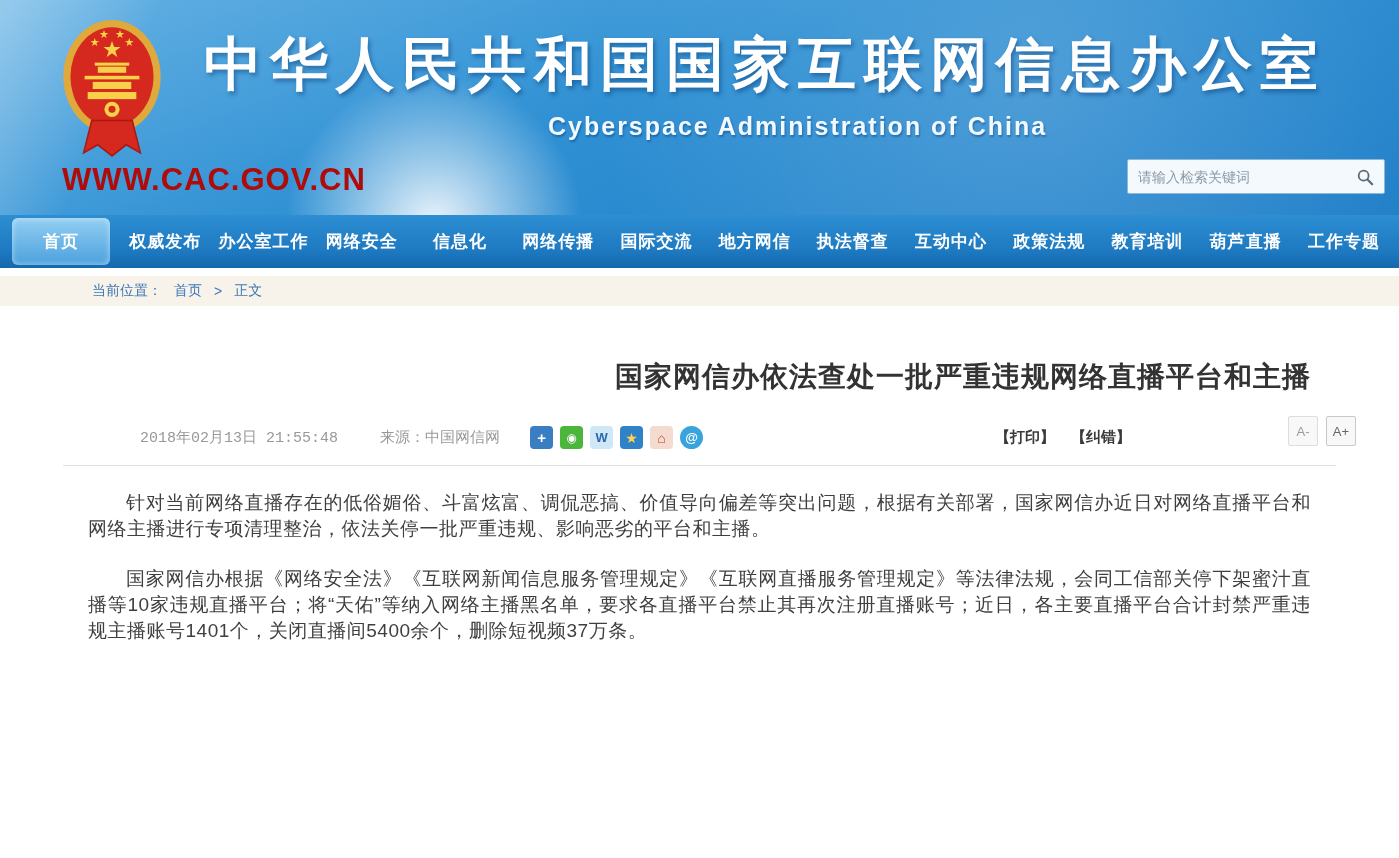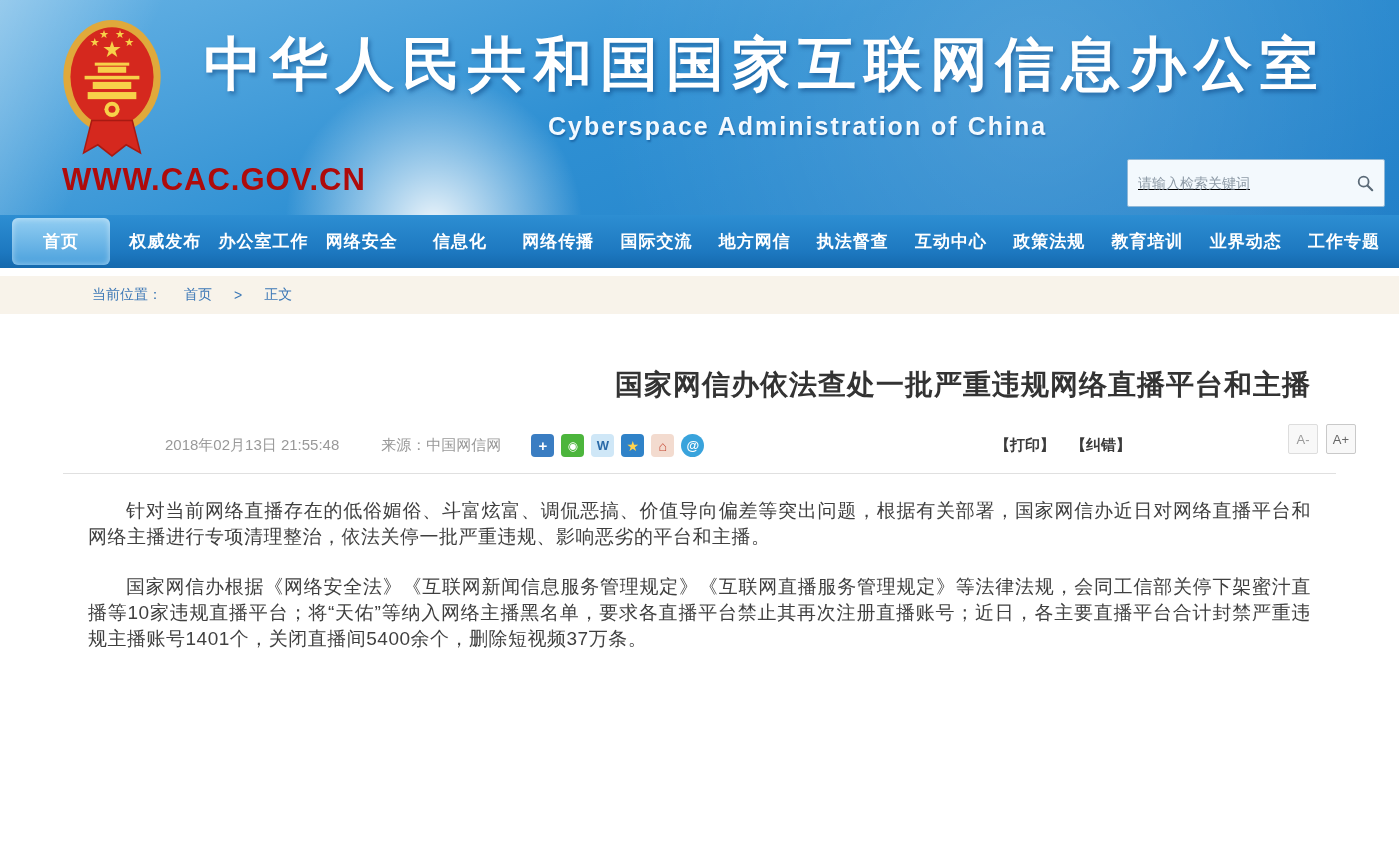--- a/index.html
+++ b/index.html
@@ -30,23 +30,23 @@
   .title-en {
     position: absolute; left: 548px; top: 112px;
     color: #f2f9ff; font-size: 25px; font-weight: bold; letter-spacing: 2px;
     text-shadow: 1px 2px 2px rgba(0,50,110,.4);
   }
   .site-url {
     position: absolute; left: 62px; top: 162px;
     color: #ae0b0b; font-size: 31px; font-weight: bold; letter-spacing: 1px;
   }
   .search-box {
-    position: absolute; right: 14px; top: 159px; width: 258px; height: 48px;
+    position: absolute; right: 14px; top: 159px; width: 258px; height: 35px;
     background: #f3f9fd; border: 1px solid #8fb8d8; border-radius: 2px;
-    display: flex; align-items: center; padding: 0 10px; text-decoration: underline;
+    display: flex; align-items: center; padding: 0 10px;
   }
   .search-input {
     flex: 1; border: none; background: transparent; outline: none;
     font-size: 14px; color: #333; font-family: inherit;
   }
   .search-input::placeholder { color: #8d9aa6; }
   .search-icon { width: 18px; height: 18px; cursor: pointer; flex: none; }
 
   
   .nav {
@@ -58,37 +58,37 @@
     color: #fff; font-size: 17px; font-weight: bold; letter-spacing: 1px; cursor: pointer;
   }
   .nav-item.active {
     height: 47px; line-height: 47px; margin: 0 6px; border-radius: 6px;
     background: linear-gradient(180deg, #93cef2 0%, #4ba1dd 100%);
     box-shadow: inset 0 0 6px rgba(255,255,255,.5);
   }
 
   
   .breadcrumb {
-    height: 38px; margin-top: 8px; background: #f8f3ea;
+    height: 30px; margin-top: 8px; background: #f8f3ea;
     display: flex; align-items: center; padding-left: 92px;
-    font-size: 14px; color: #3c78b6; gap: 22px;
+    font-size: 14px; color: #3c78b6; gap: 12px;
   }
   .breadcrumb .link { cursor: pointer; }
 
   
   .content { padding: 0 88px; position: relative; }
   .article-title {
     margin-top: 52px; text-align: right;
     font-size: 28px; font-weight: bold; color: #333; letter-spacing: 1px;
   }
   .meta {
     position: relative; margin-top: 30px; display: flex; align-items: center;
     font-size: 15px; color: #999;
   }
-  .meta-date { margin-left: 77px; }
+  .meta-date { margin-left: 52px; font-family: Liberation Mono, monospace; }
   .meta-source { margin-left: 42px; }
   .share-icons { display: flex; gap: 7px; margin-left: 30px; }
   .sicon {
     width: 23px; height: 23px; border-radius: 4px; cursor: pointer;
     display: flex; align-items: center; justify-content: center;
     color: #fff; font-size: 15px; font-weight: bold; line-height: 1;
   }
   .sicon-0 { background: #3a7dc2; }
   .sicon-1 { background: #4cb53c; font-size: 12px; }
   .sicon-2 { background: #cfe7f7; color: #2b6aa8; font-size: 13px; }
@@ -156,21 +156,21 @@
   <div class="nav-item">办公室工作</div>
   <div class="nav-item">网络安全</div>
   <div class="nav-item">信息化</div>
   <div class="nav-item">网络传播</div>
   <div class="nav-item">国际交流</div>
   <div class="nav-item">地方网信</div>
   <div class="nav-item">执法督查</div>
   <div class="nav-item">互动中心</div>
   <div class="nav-item">政策法规</div>
   <div class="nav-item">教育培训</div>
-  <div class="nav-item">业界动态</div>
+  <div class="nav-item">葫芦直播</div>
   <div class="nav-item">工作专题</div>
 </div>
 
 <div class="breadcrumb">
   <span>当前位置：</span>
   <span class="link">首页</span>
   <span>&gt;</span>
   <span>正文</span>
 </div>
 

